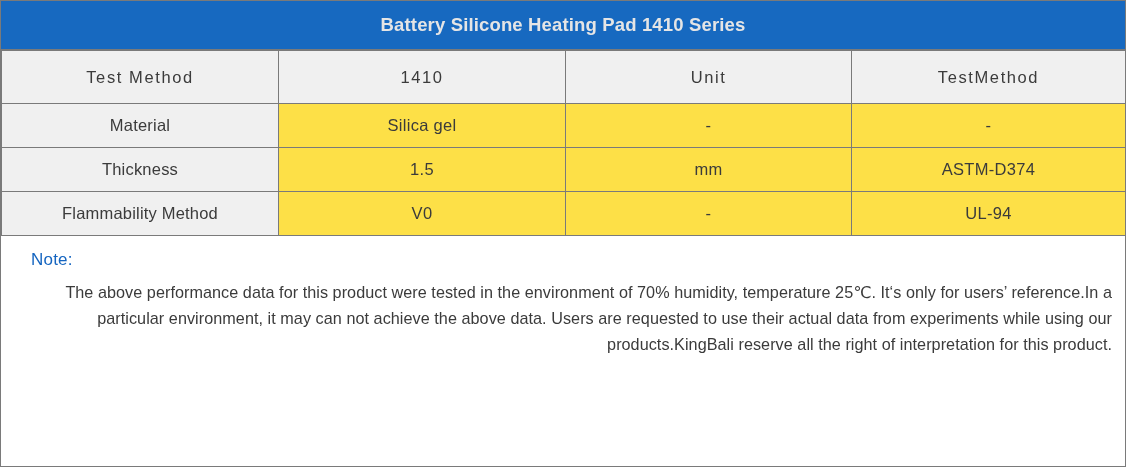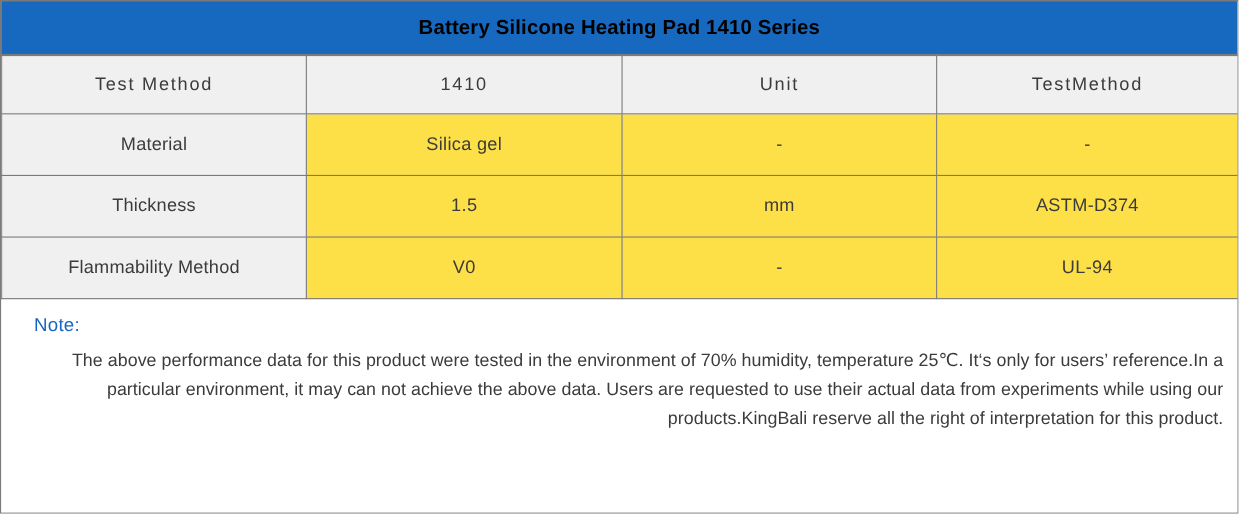--- a/index.html
+++ b/index.html
@@ -18,21 +18,21 @@
     position: relative;
     background: #ffffff;
     border: 1px solid #7a7a7a;
     overflow: hidden;
   }
 
   
   .title-bar {
     height: 49px;
     background: #1769c0;
-    color: #000000;
+    color: #e5e5e5;
     display: flex;
     align-items: center;
     justify-content: center;
     font-size: 18.5px;
     font-weight: bold;
     letter-spacing: 0.15px;
     box-sizing: border-box;
     border-bottom: 1px solid #7a7a7a;
   }
 
@@ -52,21 +52,21 @@
     border: 1px solid #7a7a7a;
     text-align: center;
     vertical-align: middle;
     font-weight: normal;
     color: #3b3b3b;
     font-size: 16.5px;
     padding: 0 6px;
     box-sizing: border-box;
     margin-left: 31px;
   }
-  table.spec-table tr { height: 56px; }
+  table.spec-table tr { height: 44px; }
   table.spec-table tr.header-row { height: 53px; }
 
   table.spec-table tr.header-row th {
     background: #f0f0f0;
     letter-spacing: 1.6px;
     font-size: 16.5px;
     color: #3b3b3b;
   }
   table.spec-table td.label-cell {
     background: #f0f0f0;

